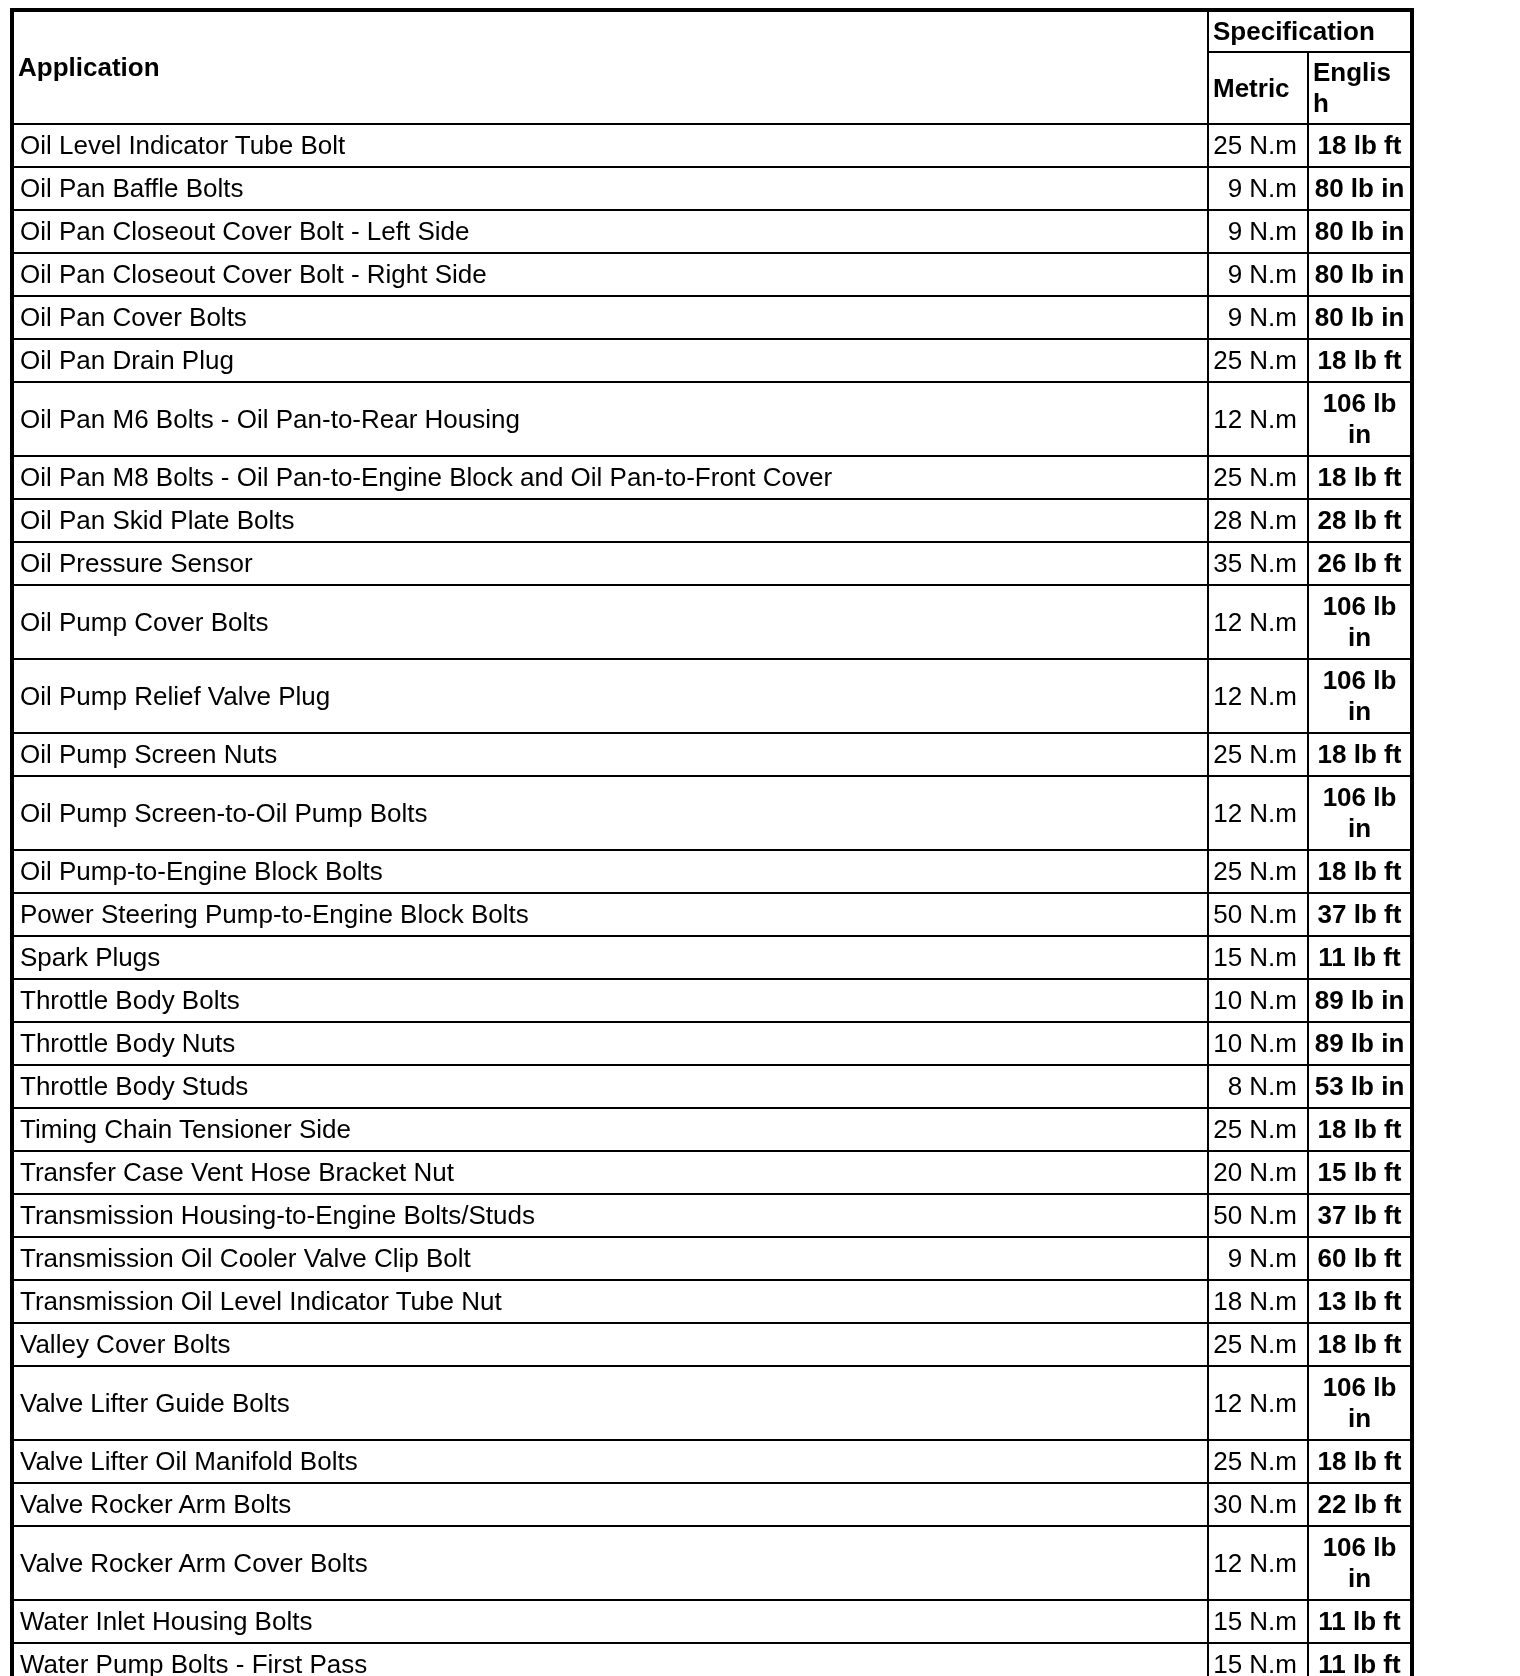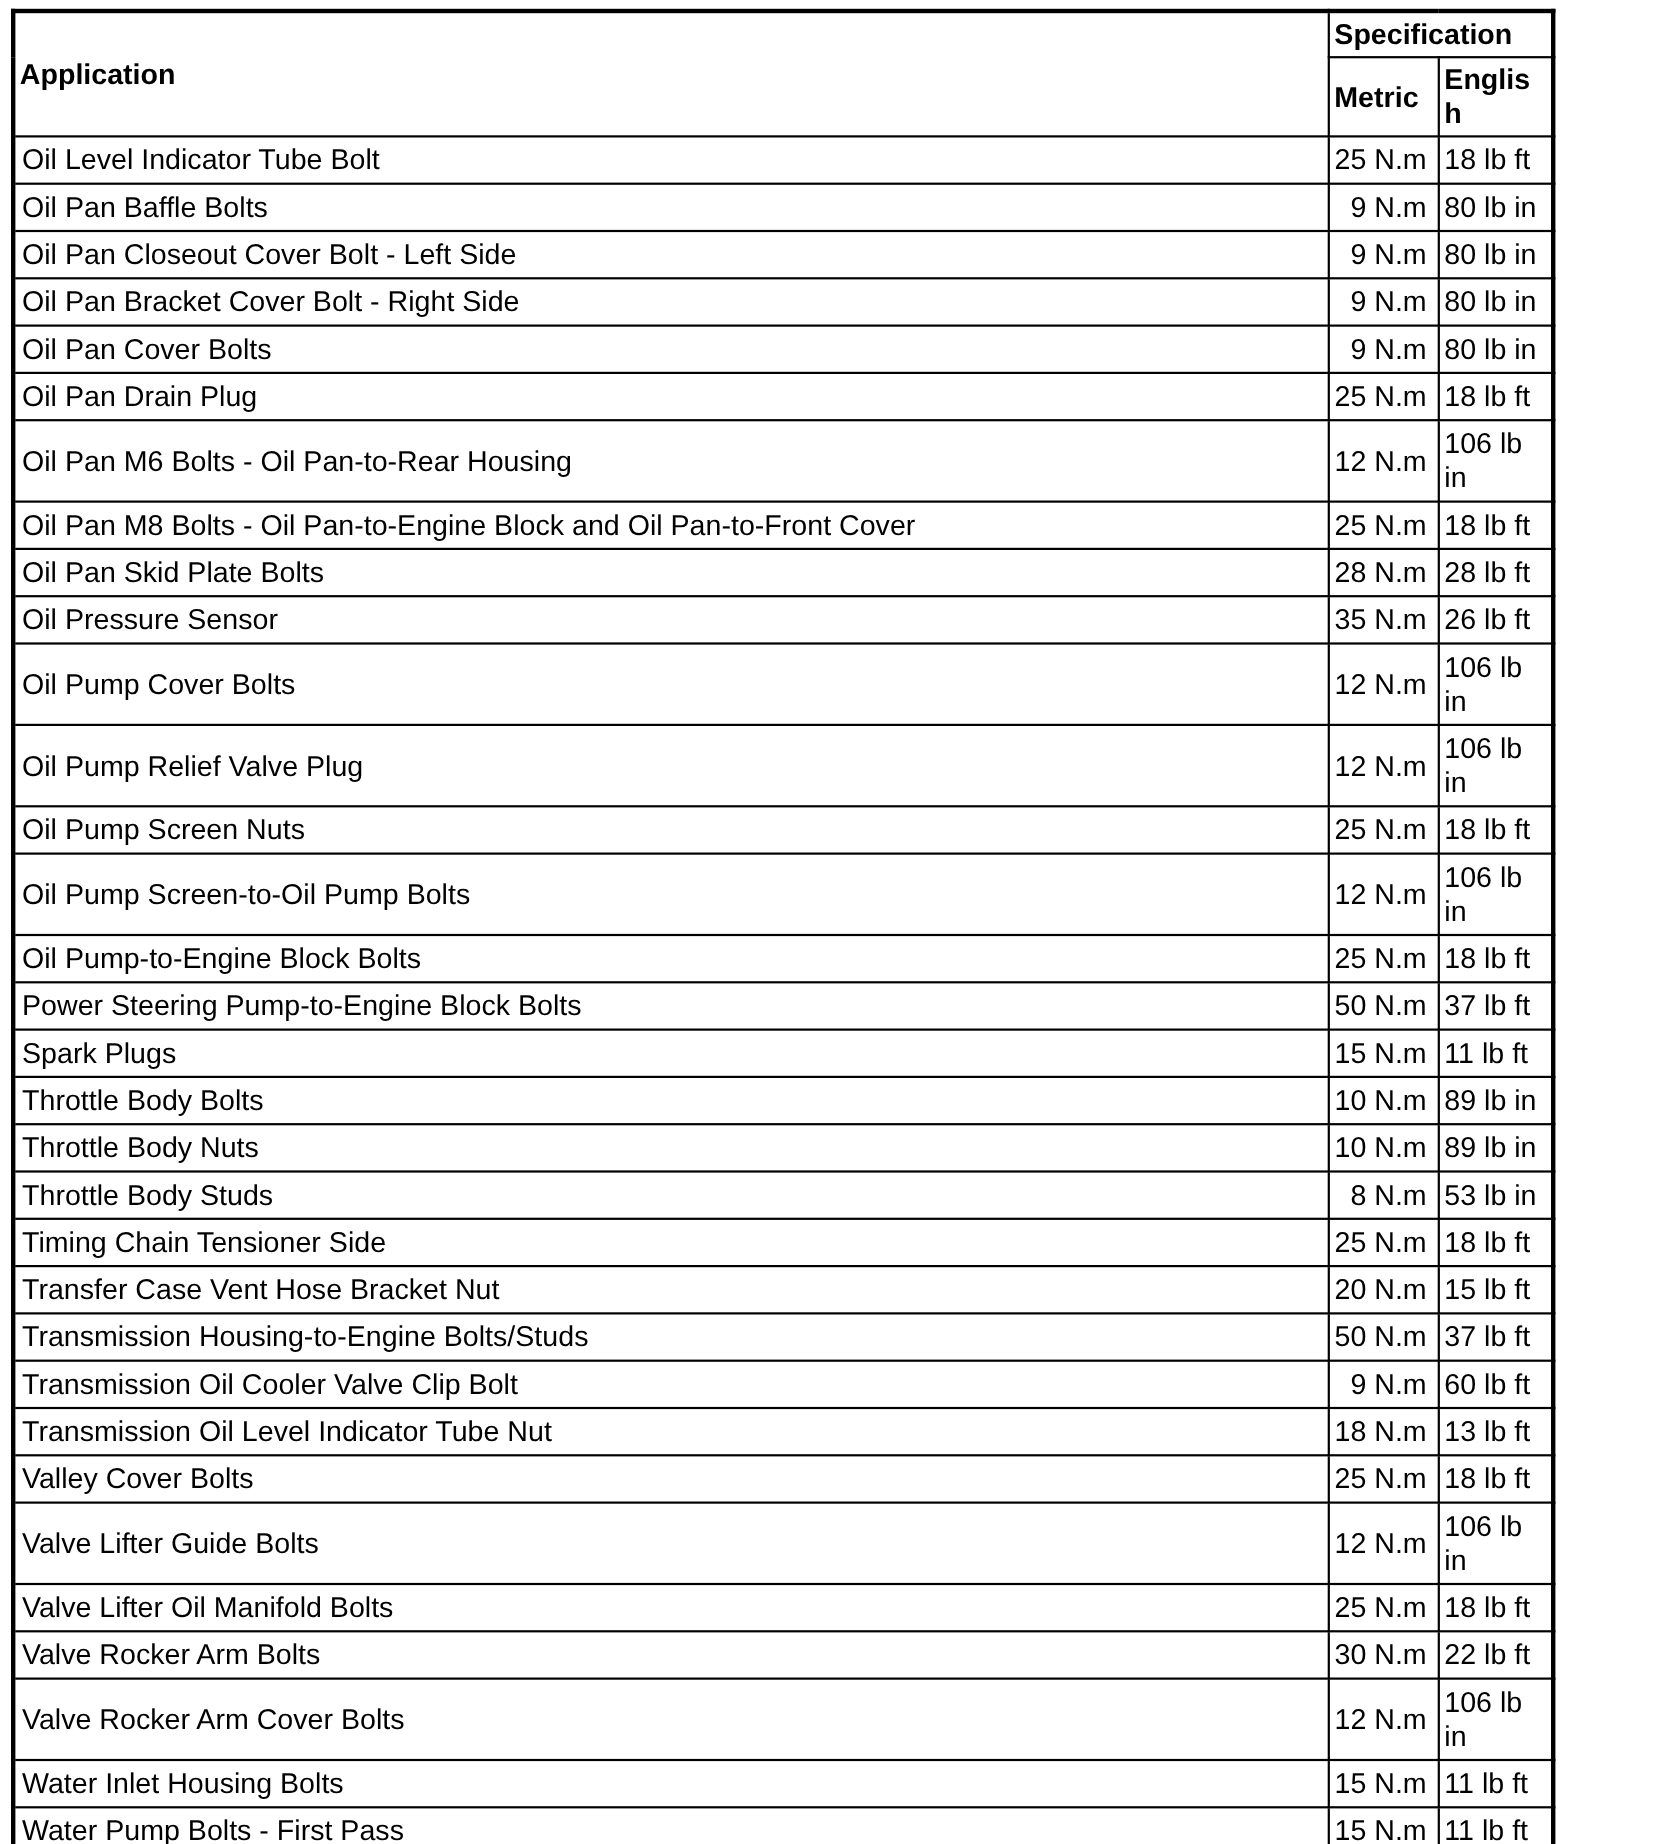--- a/index.html
+++ b/index.html
@@ -45,23 +45,24 @@
     padding-left: 6px;
     padding-right: 28px;
   }
   td.cell-metric {
     text-align: right;
     padding-right: 10px;
     padding-left: 2px;
     white-space: nowrap;
   }
   td.cell-english {
-    text-align: left;
+    text-align: center;
     padding-left: 4px;
     padding-right: 4px;
+    font-weight: bold;
   }
 </style>
 </head>
 <body>
 
 <div class="page">
   <table class="spec-table">
     <colgroup>
       <col class="col-application">
       <col class="col-metric">
@@ -90,21 +91,21 @@
     <td class="cell-english">80 lb in</td>
   </tr>
 
   <tr>
     <td class="cell-application">Oil Pan Closeout Cover Bolt - Left Side</td>
     <td class="cell-metric">9 N.m</td>
     <td class="cell-english">80 lb in</td>
   </tr>
 
   <tr>
-    <td class="cell-application">Oil Pan Bracket Cover Bolt - Right Side</td>
+    <td class="cell-application">Oil Pan Closeout Cover Bolt - Right Side</td>
     <td class="cell-metric">9 N.m</td>
     <td class="cell-english">80 lb in</td>
   </tr>
 
   <tr>
     <td class="cell-application">Oil Pan Cover Bolts</td>
     <td class="cell-metric">9 N.m</td>
     <td class="cell-english">80 lb in</td>
   </tr>
 

